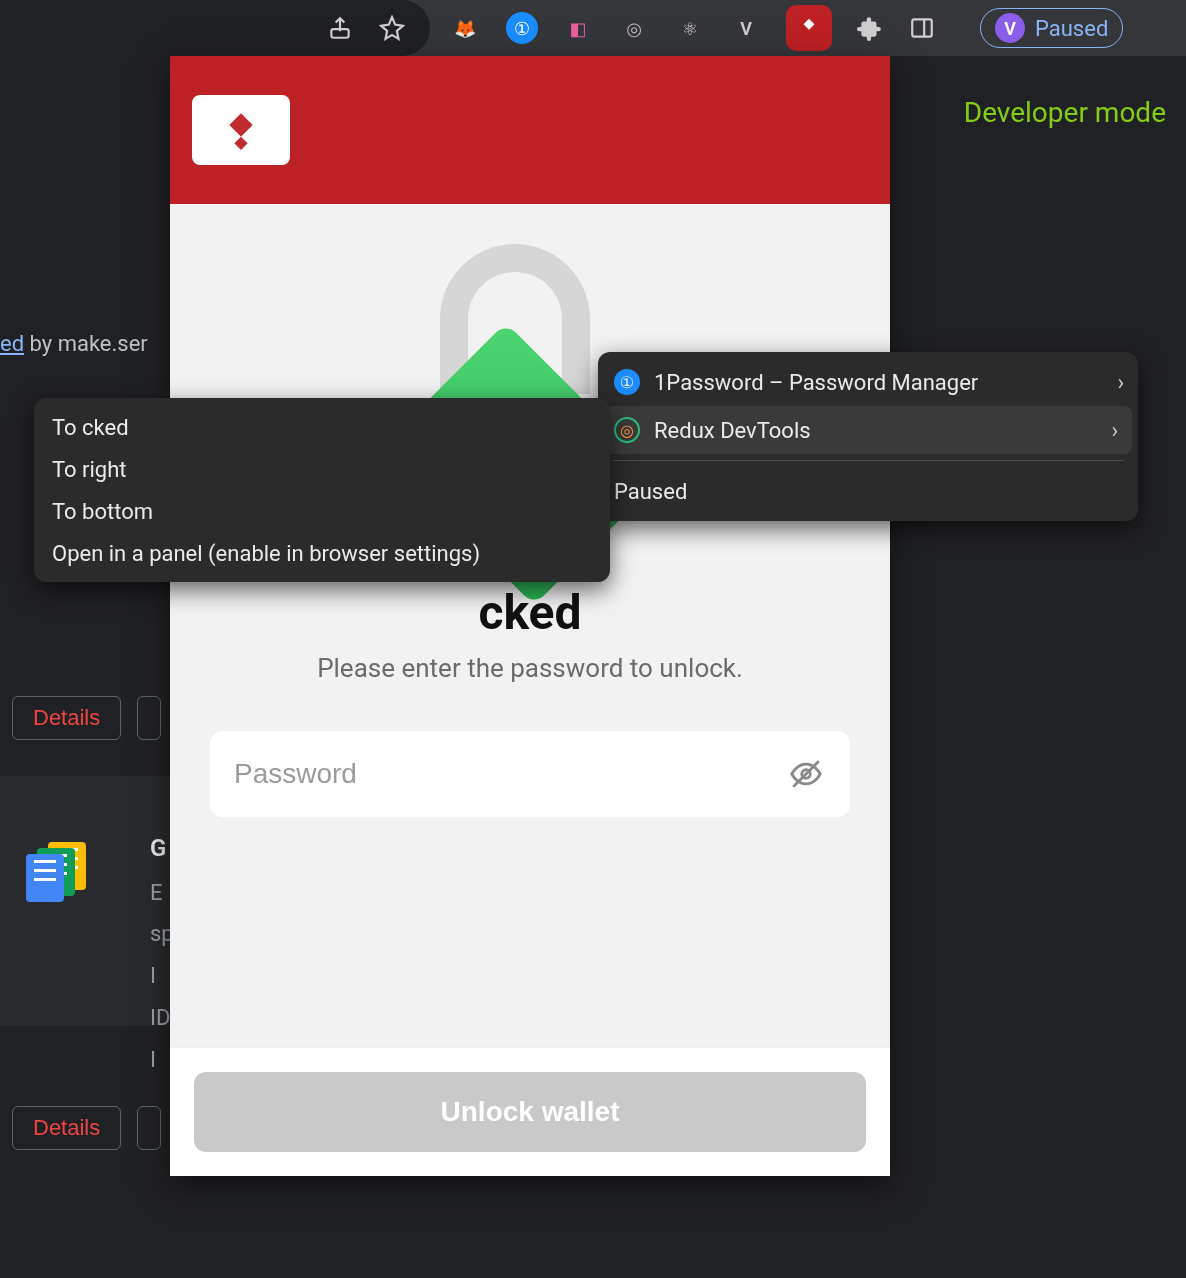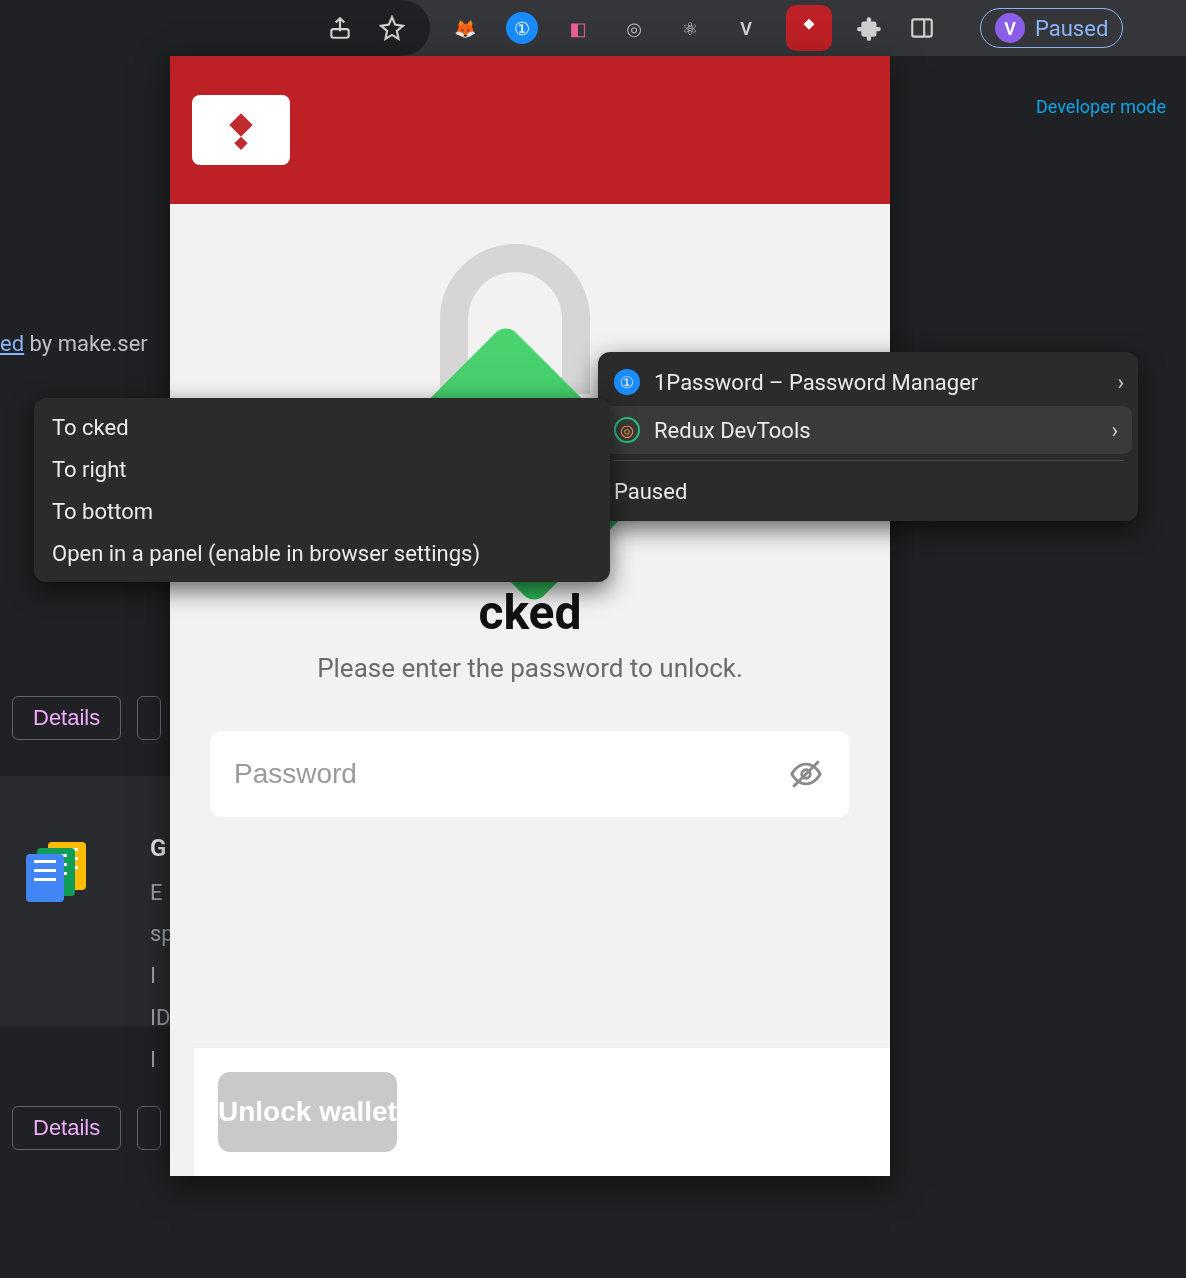--- a/index.html
+++ b/index.html
@@ -28,32 +28,32 @@
     margin-left: 20px; height: 40px; border-radius: 20px; border: 1.5px solid #8ab4f8;
     display:flex; align-items:center; gap:10px; padding: 0 14px; color:#8ab4f8; font-size:22px;
   }
   .paused-avatar { width:30px;height:30px;border-radius:50%;background:#8a5ee8;color:#fff;display:flex;align-items:center;justify-content:center;font-size:18px;font-weight:600;}
 
   
   .bg-page {
     position:absolute; top:56px; left:0; right:0; bottom:0;
     background:#202124; color:#9aa0a6;
   }
-  .dev-mode { position:absolute; top:40px; right:20px; font-size:18px; color:#0ea5e9;margin-left:44px; }
+  .dev-mode { position:absolute; top:40px; right:20px; font-size:28px; color:#84cc16;margin-left:44px; }
   .bg-text { position:absolute; top:275px; left:0; font-size:22px; color:#bdc1c6; }
   .bg-text a { color:#8ab4f8; text-decoration:underline; }
   .bg-card {
     position:absolute; left:0; width:170px;
     background:#292a2d; padding:16px 16px 16px 16px;
   }
   .bg-card.one { top:720px; height:250px;}
   .bg-card-lines { position:absolute; left:150px; top:770px; color:#9aa0a6; font-size:22px; line-height:1.9;}
   .details-btn {
     height:44px; padding:0 20px; border:1px solid #5f6368; border-radius:6px;
-    background:transparent; color:#f0abfc; font-size:22px; display:flex;align-items:center;
+    background:transparent; color:#ef4444; font-size:22px; display:flex;align-items:center;
   }
   .details-row { position:absolute; left:12px; display:flex; gap:16px;}
   .details-row.one { top:640px; }
   .details-row.two { top:1050px; }
   .ghost-btn { width:24px;height:44px;border:1px solid #5f6368;border-radius:6px;background:transparent;}
   .docs-stack {
     position:absolute; left:26px; top:786px; width:66px; height:60px;
   }
   .docs-stack .d { position:absolute; width:38px; height:48px; border-radius:4px;}
   .docs-stack .d1 { background:#fbbc04; left:22px; top:0;}
@@ -90,23 +90,22 @@
   .pw-field {
     margin-top:48px; width:640px; height:86px; background:#fff; border-radius:12px;
     display:flex; align-items:center; padding:0 24px;gap:20px;
   }
   .pw-input {
     flex:1; border:none; outline:none; font-size:28px; color:#333; background:transparent;
   }
   .pw-input::placeholder { color:#9a9a9a; }
   .eye-btn { width:40px;height:40px; color:#8a8a8a; background:none;border:none;display:flex;align-items:center;justify-content:center;}
   .popup-footer {
-    padding:24px; background:#fff; display:flex; gap:20px;
+    padding:24px; background:#fff; display:flex; flex-direction:column; gap:20px;
     border-top:1px solid #eee;
-    margin-left:24px;
   }
   .btn {
     height:80px; border-radius:12px; font-size:28px; font-weight:600;
     border:none; display:flex; align-items:center; justify-content:center;
   }
   .btn-primary { background:#c9c9c9; color:#fff; }
   .btn-secondary { background:#f4f4f4; color:#bd2025; }
 
   
   .ctx1 {

